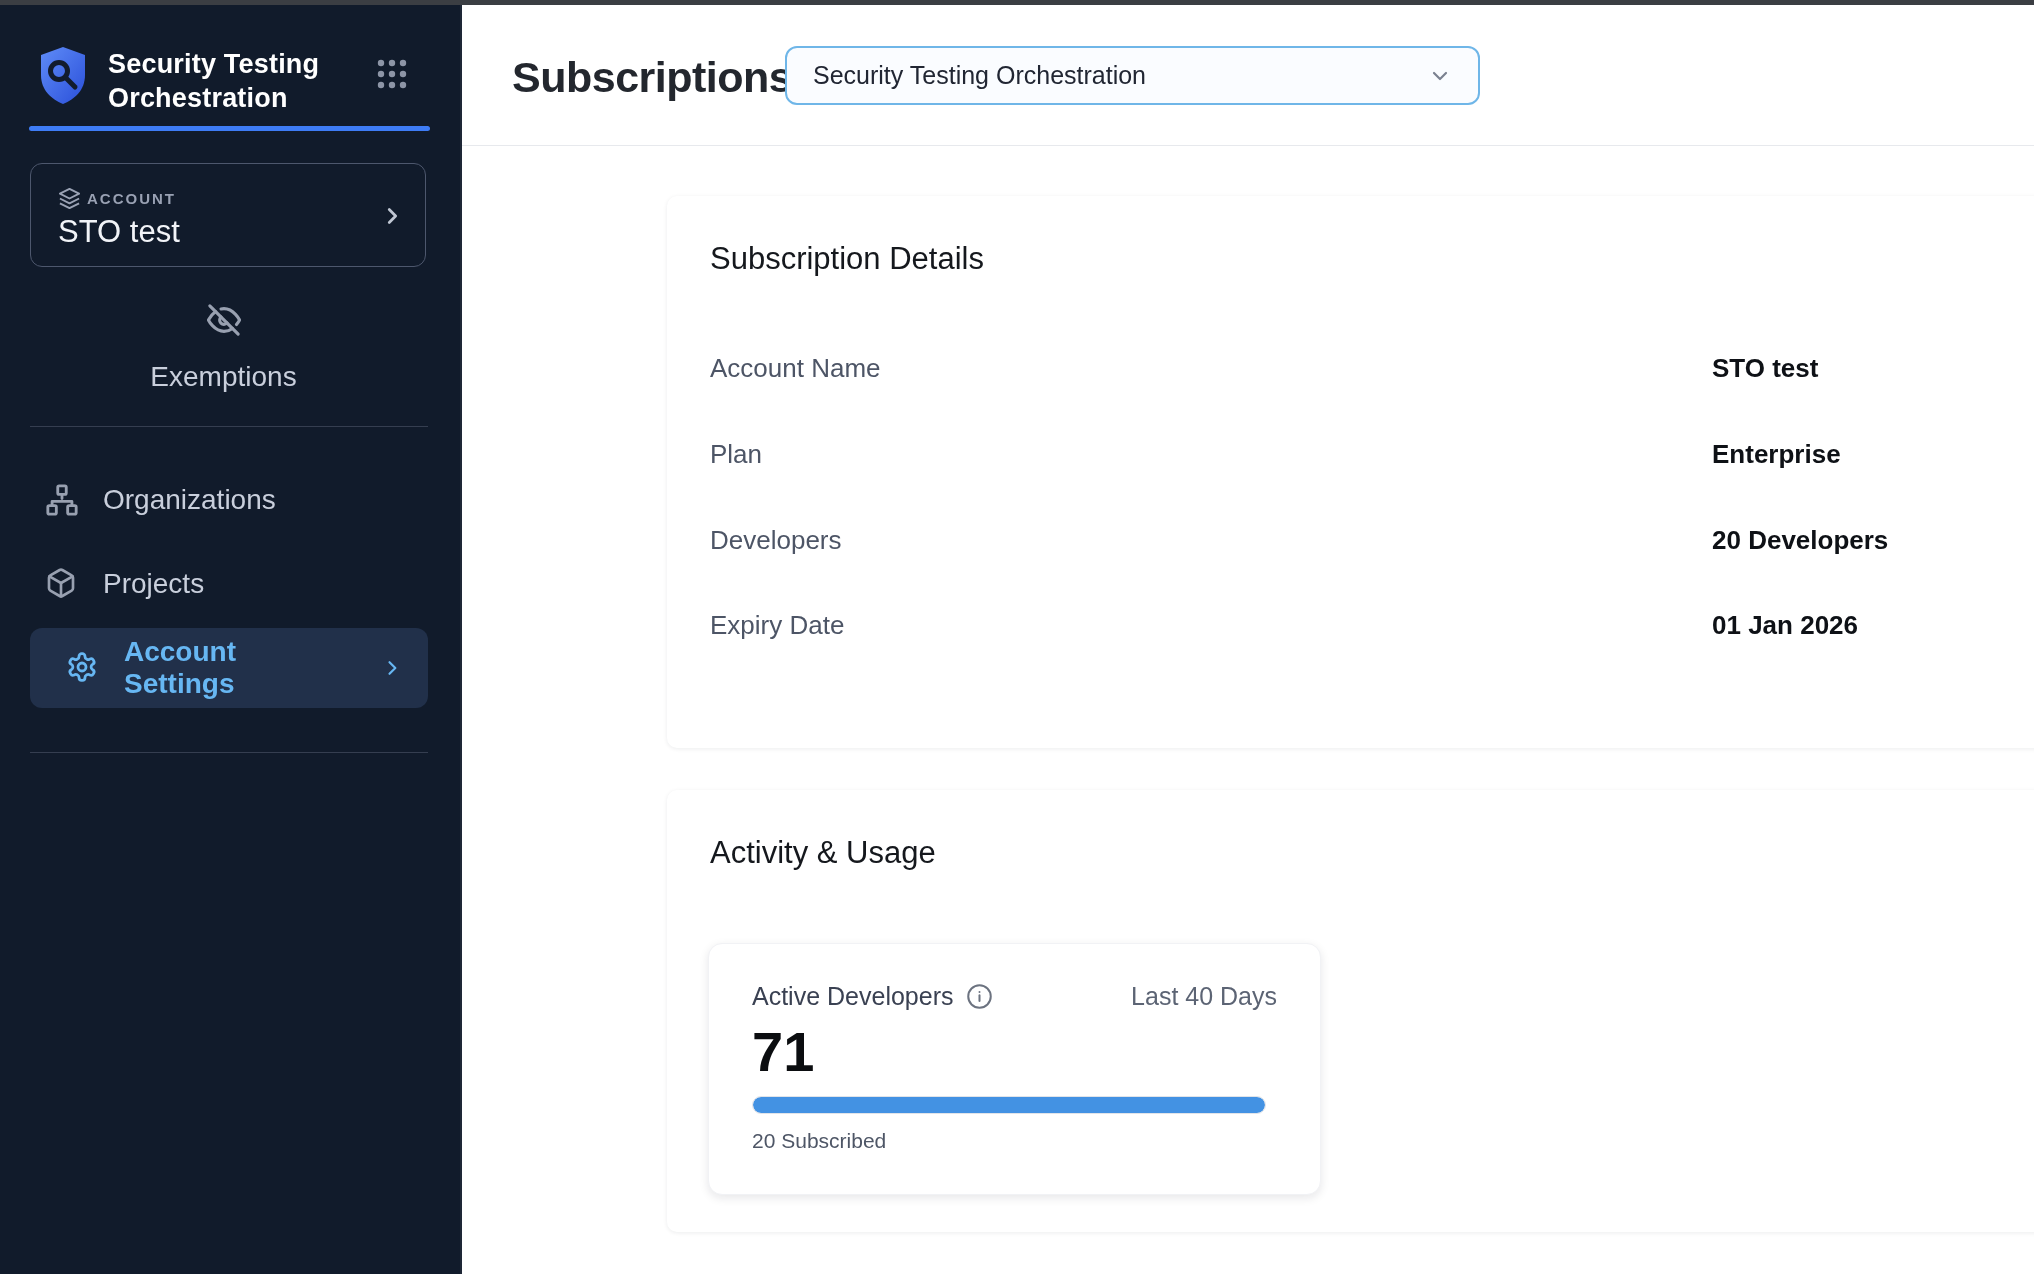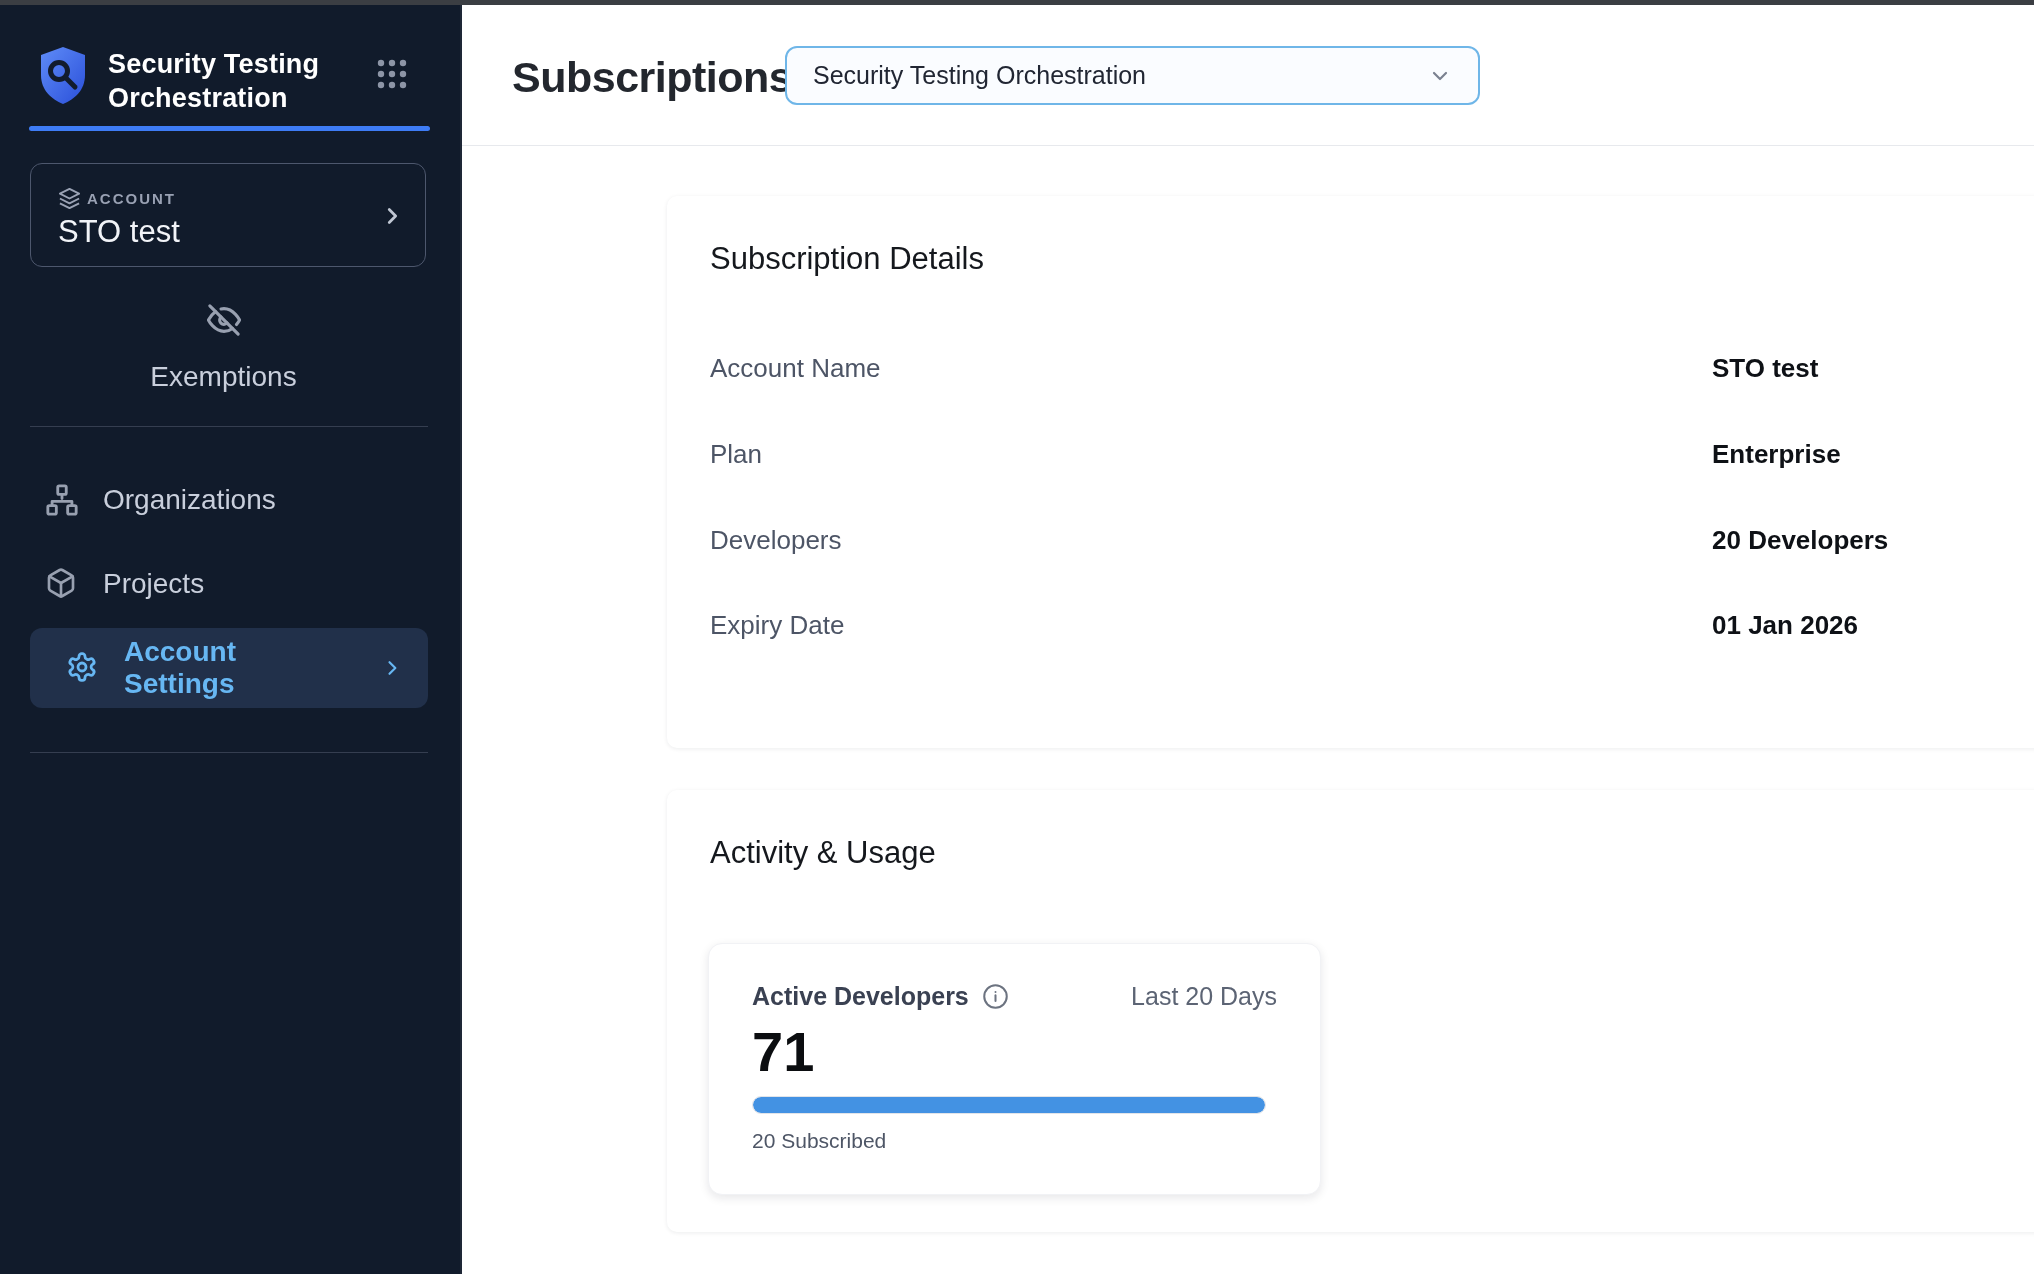--- a/index.html
+++ b/index.html
@@ -61,21 +61,21 @@
   .detail-row{position:absolute;left:0;width:100%;height:34px;}
   .detail-row .lbl{position:absolute;left:43px;font-size:26px;color:#4d5566;}
   .detail-row .val{position:absolute;left:1045px;font-size:26px;font-weight:700;color:#0e1116;}
 
   .stat-card{
     position:absolute;left:41px;top:153px;width:613px;height:252px;box-sizing:border-box;
     background:#ffffff;border:1px solid #f1f2f5;border-radius:14px;
     box-shadow:0 3px 10px rgba(16,24,40,.10);
   }
   .stat-head{position:absolute;left:43px;right:43px;top:38px;display:flex;align-items:center;}
-  .stat-label{font-size:25px;font-weight:700;color:#3a4152;}
+  .stat-label{font-size:25px;font-weight:400;color:#3a4152;}
   .info-icon{width:27px;height:27px;color:#6c7380;margin-left:13px;cursor:pointer;}
   .stat-head .spacer{flex:1;}
   .stat-period{font-size:25px;color:#5c6474;}
   .stat-value{position:absolute;left:43px;top:76px;font-size:56px;line-height:64px;font-weight:800;color:#0b0d10;}
   .progress-track{
     position:absolute;left:43px;top:152px;width:514px;height:18px;box-sizing:border-box;
     background:#eef0f3;border:1px solid #e1e4e9;border-radius:10px;overflow:hidden;
   }
   .progress-fill{height:100%;background:#4392e3;border-radius:10px;}
   .stat-sub{position:absolute;left:43px;top:185px;font-size:21px;color:#4e5666;}
@@ -238,21 +238,21 @@
       <div class="stat-head">
         <span class="stat-label">Active Developers</span>
         <span class="info-icon">
           <svg viewBox="0 0 24 24" width="27" height="27" fill="none" stroke="currentColor" stroke-width="1.8" stroke-linecap="round">
             <circle cx="12" cy="12" r="10"></circle>
               <path d="M12 16v-5"></path>
               <path d="M12 8h.01"></path>
           </svg>
         </span>
         <span class="spacer"></span>
-        <span class="stat-period">Last 20 Days</span>
+        <span class="stat-period">Last 40 Days</span>
       </div>
       <div class="stat-value">71</div>
       <div class="progress-track">
         <div class="progress-fill" style="width: 100%;"></div>
       </div>
       <div class="stat-sub">20 Subscribed</div>
     </div>
   </div>
 </div>
 

